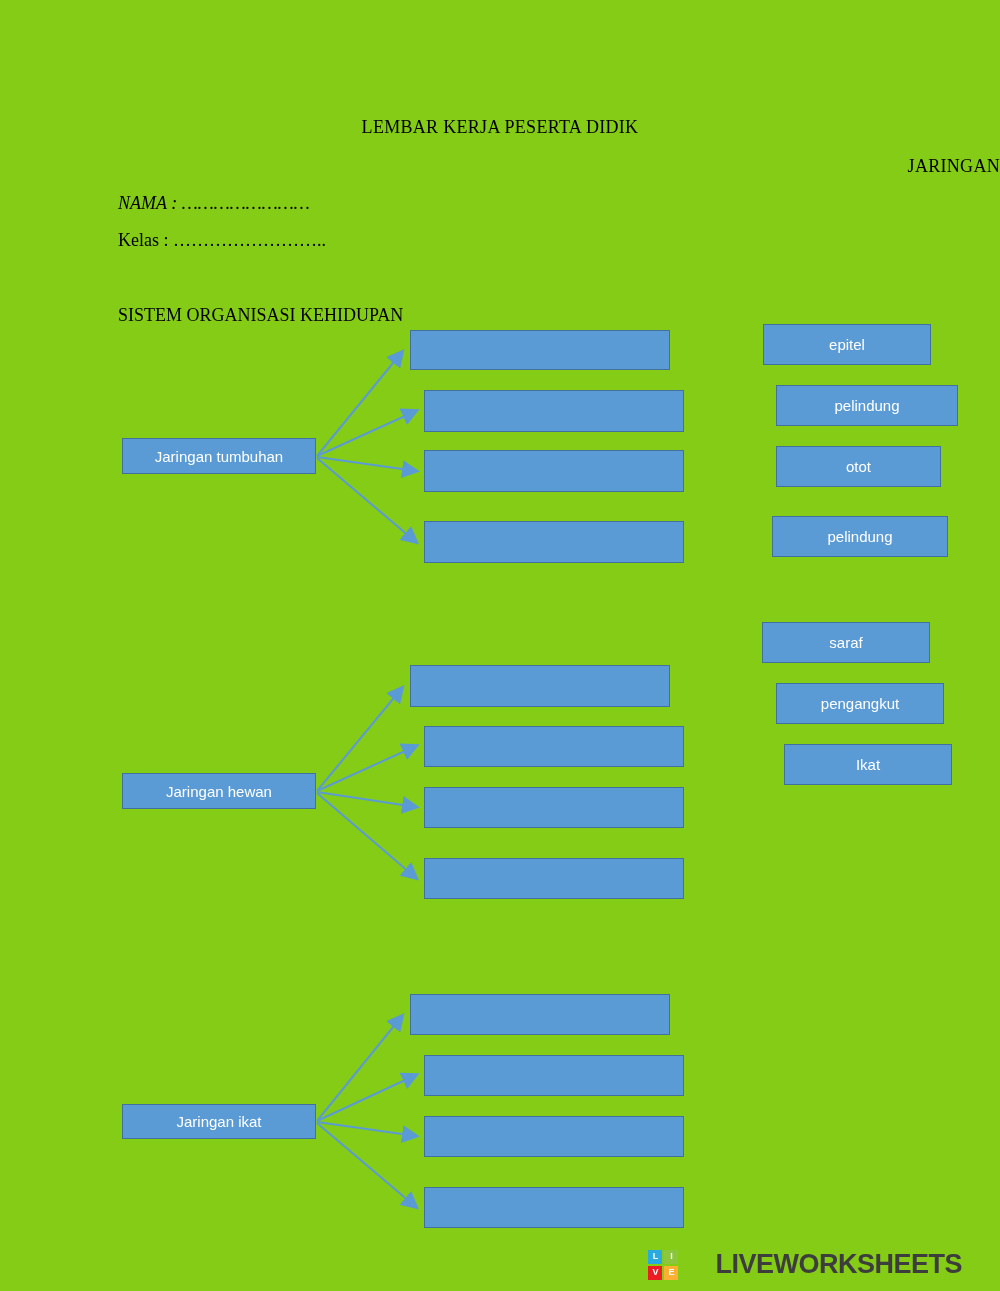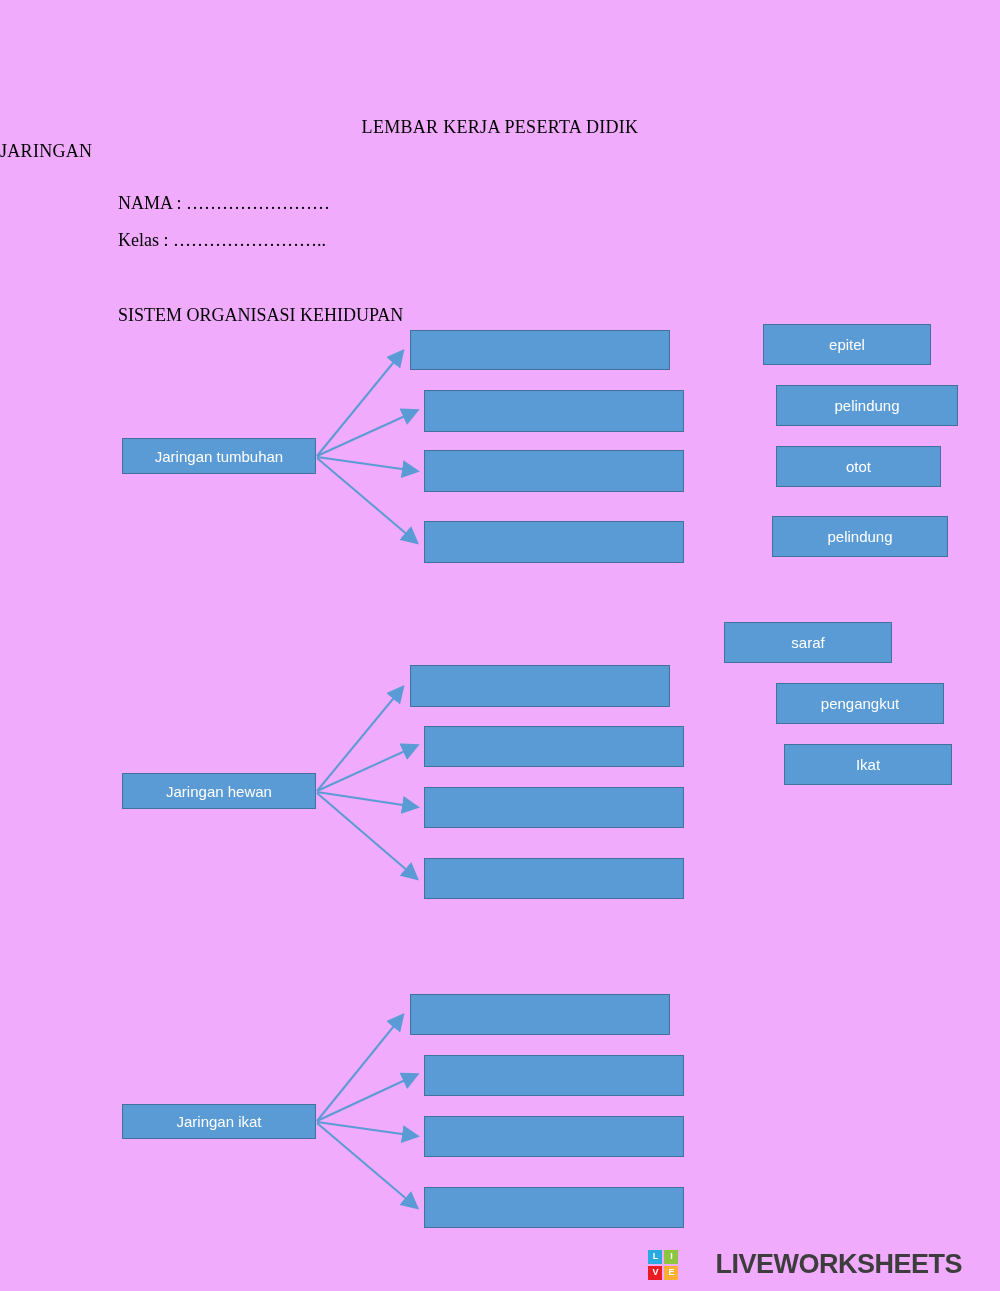--- a/index.html
+++ b/index.html
@@ -1,36 +1,36 @@
 <!DOCTYPE html>
 <html><head>
 <meta charset="utf-8">
 <style>
   * { box-sizing: border-box; }
   html, body { margin: 0; padding: 0; background: #ffffff; }
   .page {
     position: relative;
     width: 1000px;
     height: 1291px;
-    background: #f0abfc;
+    background: #84cc16;
     font-family: "Liberation Serif", serif;
     color: #000;
     overflow: hidden;
   }
   .connectors { position: absolute; left: 0; top: 0; pointer-events: none; }
   .doc-title {
     position: absolute; left: 0; right: 0; top: 117px;
     text-align: center; font-size: 18px; letter-spacing: .3px;
   }
   .doc-subtitle {
-    position: absolute; left: 0; right: 0; top: 141px;
-    text-align: left; font-size: 18px; letter-spacing: .3px;
+    position: absolute; left: 0; right: 0; top: 156px;
+    text-align: right; font-size: 18px; letter-spacing: .3px;
   }
   .field-line { position: absolute; left: 118px; font-size: 18px; }
-  .line-nama { top: 193px; }
+  .line-nama { top: 193px; font-style: italic; }
   .line-kelas { top: 230px; }
   .section-heading { position: absolute; left: 118px; top: 305px; font-size: 18px; }
   .box {
     position: absolute;
     background: #5b9bd5;
     border: 1px solid #41719c;
     display: flex; align-items: center; justify-content: center;
     font-family: Liberation Sans, sans-serif;
     font-size: 15px; color: #ffffff;
     text-align: left;
@@ -104,21 +104,21 @@
   <div class="box" style="left:410px;top:330px;width:260px;height:40px"></div>
   <div class="box" style="left:424px;top:390px;width:260px;height:42px"></div>
   <div class="box" style="left:424px;top:450px;width:260px;height:42px"></div>
   <div class="box" style="left:424px;top:521px;width:260px;height:42px"></div>
 
   <div class="box" style="left:763px;top:324px;width:168px;height:41px">epitel</div>
   <div class="box" style="left:776px;top:385px;width:182px;height:41px">pelindung</div>
   <div class="box" style="left:776px;top:446px;width:165px;height:41px">otot</div>
   <div class="box" style="left:772px;top:516px;width:176px;height:41px">pelindung</div>
 
-  <div class="box" style="left:724px;top:622px;width:168px;height:41px">saraf</div>
+  <div class="box" style="left:762px;top:622px;width:168px;height:41px">saraf</div>
   <div class="box" style="left:776px;top:683px;width:168px;height:41px">pengangkut</div>
   <div class="box" style="left:784px;top:744px;width:168px;height:41px">Ikat</div>
 
   <div class="box" style="left:122px;top:773px;width:194px;height:36px">Jaringan hewan</div>
 
   <div class="box" style="left:410px;top:665px;width:260px;height:42px"></div>
   <div class="box" style="left:424px;top:726px;width:260px;height:41px"></div>
   <div class="box" style="left:424px;top:787px;width:260px;height:41px"></div>
   <div class="box" style="left:424px;top:858px;width:260px;height:41px"></div>
 

